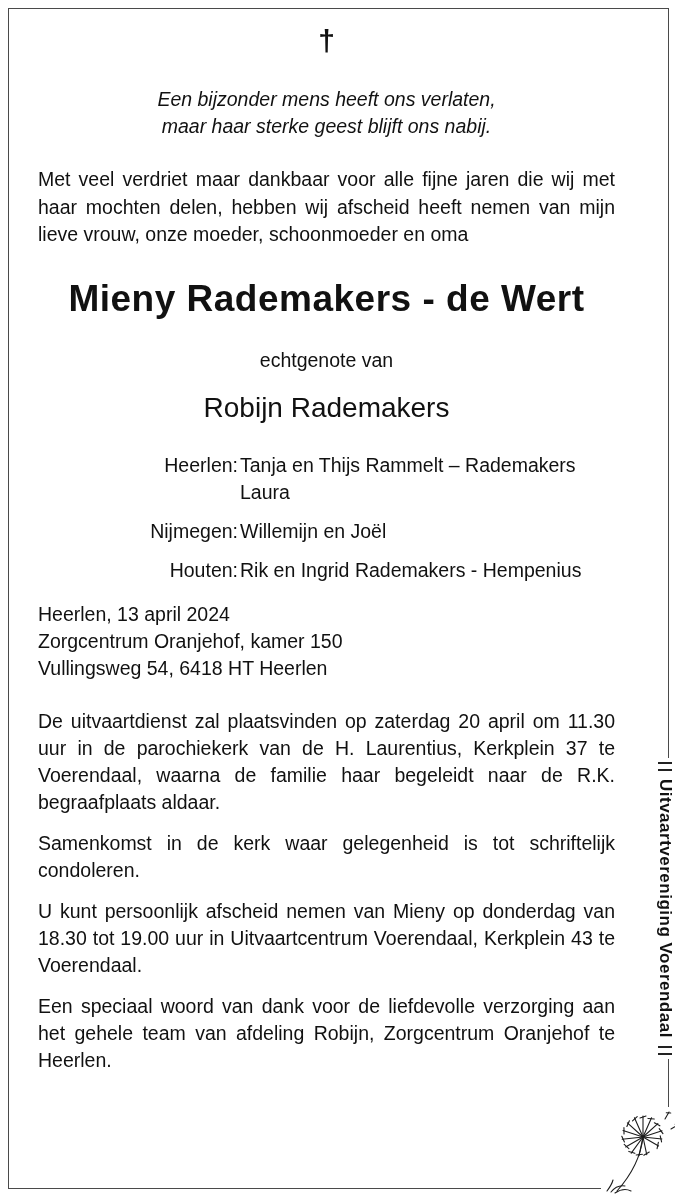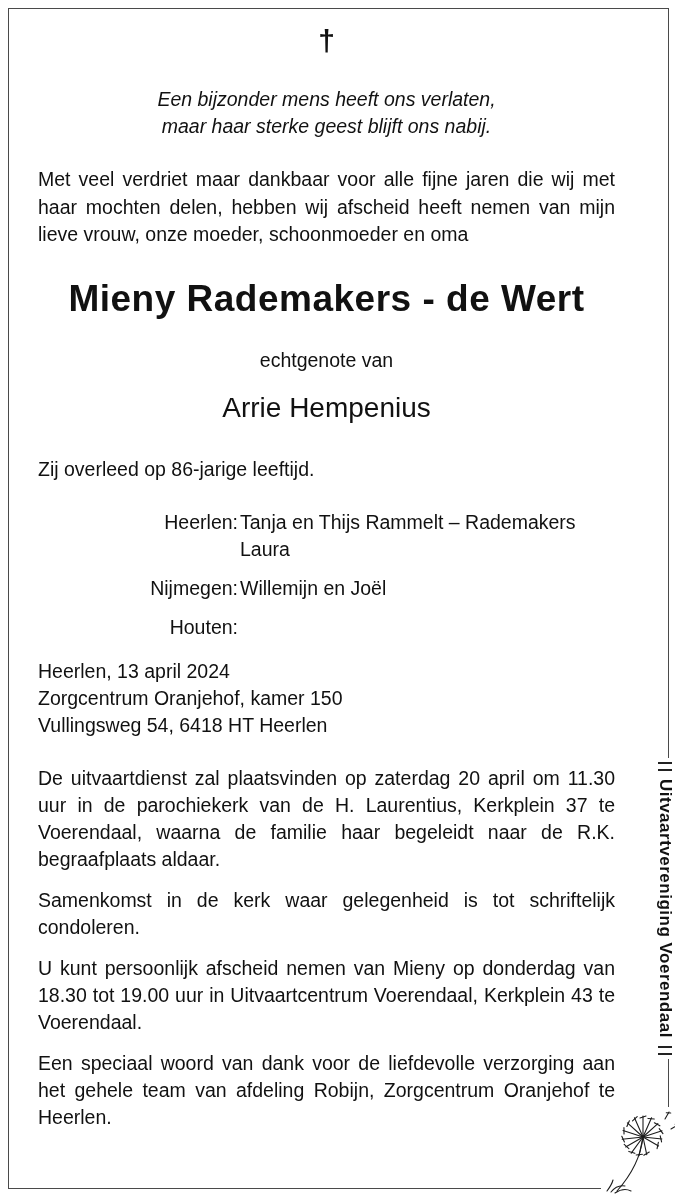--- a/index.html
+++ b/index.html
@@ -129,40 +129,42 @@
       <div>Een bijzonder mens heeft ons verlaten,</div>
       <div>maar haar sterke geest blijft ons nabij.</div>
     </div>
 
     <div class="intro">Met veel verdriet maar dankbaar voor alle fijne jaren die wij met haar mochten delen, hebben wij afscheid heeft nemen van mijn lieve vrouw, onze moeder, schoonmoeder en oma</div>
 
     <div class="deceased-name">Mieny Rademakers - de Wert</div>
 
     <div class="relation">echtgenote van</div>
 
-    <div class="spouse">Arrie Hempenius</div>
-
-    <div class="age-line">Zij overleed op 86-jarige leeftijd.</div>
+    <div class="spouse">Robijn Rademakers</div>
+
 
     <div class="family">
       <div class="family-row">
         <div class="family-place">Heerlen:</div>
         <div class="family-names">
           <span>Tanja en Thijs Rammelt – Rademakers</span>
           <span>Laura</span>
         </div>
       </div>
       <div class="family-row">
         <div class="family-place">Nijmegen:</div>
         <div class="family-names">
           <span>Willemijn en Joël</span>
         </div>
       </div>
       <div class="family-row">
         <div class="family-place">Houten:</div>
+        <div class="family-names">
+          <span>Rik en Ingrid Rademakers - Hempenius</span>
+        </div>
       </div>
     </div>
 
     <div class="address">
       <div>Heerlen, 13 april 2024</div>
       <div>Zorgcentrum Oranjehof, kamer 150</div>
       <div>Vullingsweg 54, 6418 HT  Heerlen</div>
     </div>
 
     <div class="paragraphs">

